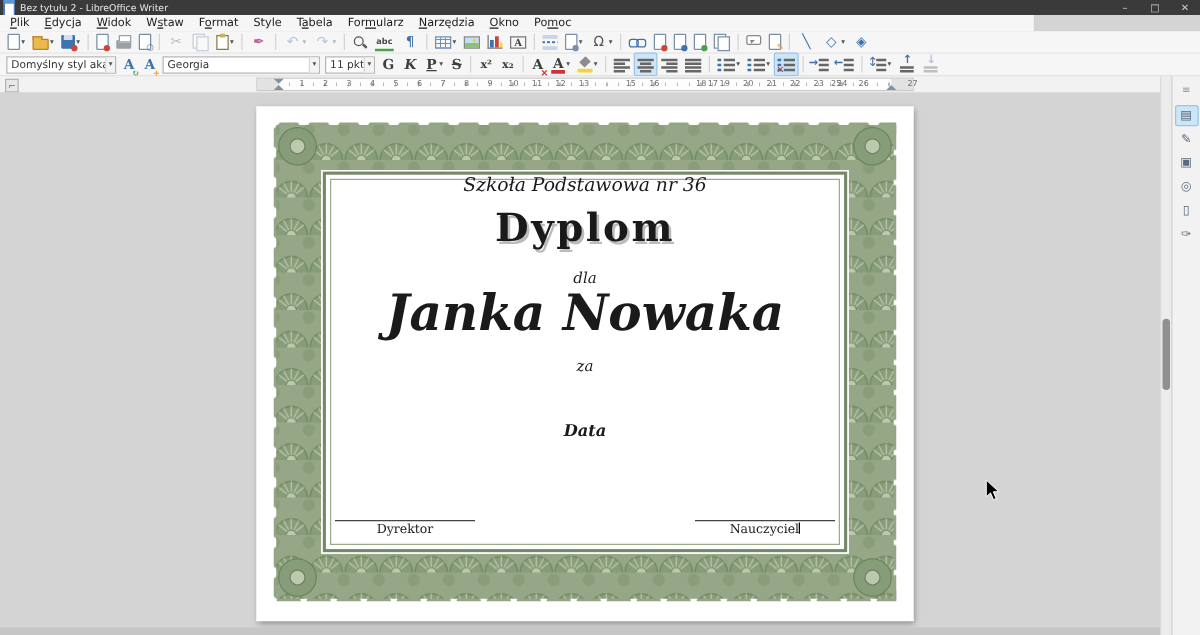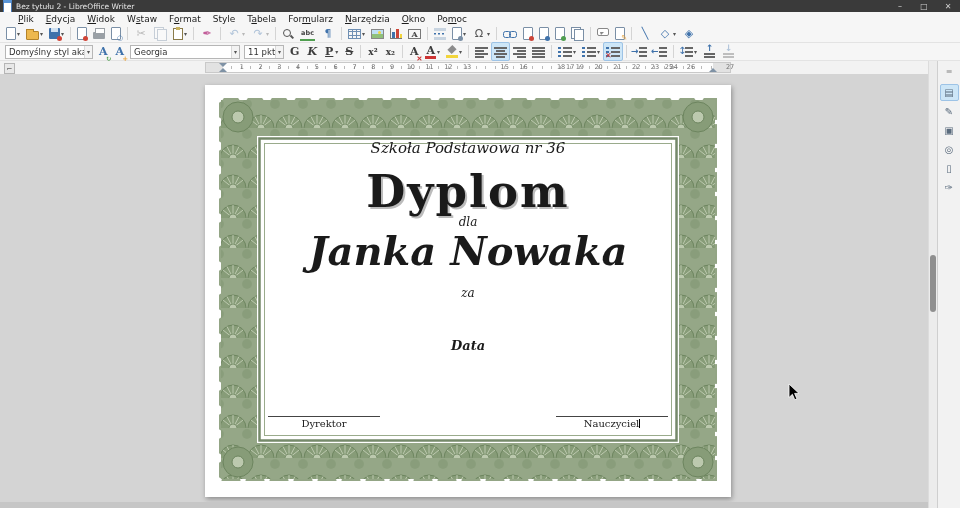--- a/index.html
+++ b/index.html
@@ -5,21 +5,21 @@
   html,body{margin:0;padding:0;background:#bfbfbf;}
   .app{position:relative;width:960px;height:508px;overflow:hidden;background:#d4d4d4;
        font-family:"DejaVu Sans","Liberation Sans",sans-serif;font-size:9px;color:#222;}
   
   .titlebar{position:absolute;left:0;top:0;width:960px;height:12px;background:#3a3a3a;color:#e6e6e6;
             display:flex;align-items:center;font-size:7.5px;}
   .doc-ico{width:7px;height:9px;background:#fff;border:1px solid #4d7bb5;border-top:3px solid #5a96d8;margin:0 4px 0 3px;}
   .win-controls{margin-left:auto;display:flex;}
   .win-btn{width:24px;height:12px;display:flex;align-items:center;justify-content:center;font-size:8px;color:#cfcfcf;}
   
-  .menubar{position:absolute;left:0;top:12px;width:960px;height:13px;background:#f6f6f6;display:flex;align-items:center;padding-left:12px;box-sizing:border-box;}
+  .menubar{position:absolute;left:0;top:12px;width:827px;height:13px;background:#f6f6f6;display:flex;align-items:center;padding-left:2px;box-sizing:border-box;}
   .menu-item{padding:0 6px;font-size:9px;color:#1c1c1c;}
   .menu-item u{text-decoration:underline;}
   
   .toolbar{position:absolute;left:0;width:960px;background:#f6f6f6;display:flex;align-items:center;padding-left:3px;box-sizing:border-box;border-bottom:1px solid #e3e3e3;}
   #toolbar1{top:25px;height:18px;}
   #toolbar2{top:43px;height:18px;}
   .tb-sep{width:1px;height:13px;background:#d4d4d4;margin:0 3px;flex:none;}
   .tbi{display:inline-flex;align-items:center;gap:1px;padding:1px 2px;height:15px;border:1px solid transparent;border-radius:2px;flex:none;position:relative;}
   .tbi.active{background:#cde6f7;border-color:#9dc3e6;}
   .tbi.disabled{opacity:.38;}
@@ -96,21 +96,21 @@
   .ind-marker{position:absolute;width:0;height:0;border-left:4px solid transparent;border-right:4px solid transparent;}
   .ind-top{border-top:4px solid #7f92a5;top:0;}
   .ind-bottom{border-bottom:4px solid #7f92a5;bottom:0;}
   
   .docarea{position:absolute;left:0;top:74px;width:929px;height:434px;background:#d4d4d4;overflow:hidden;}
   .bottom-strip{position:absolute;left:0;bottom:0;width:929px;height:6px;background:#c6c6c6;}
   .page{position:absolute;left:205px;top:11px;width:526px;height:412px;background:#fff;box-shadow:1px 2px 5px rgba(0,0,0,.35);}
   .cert-border{position:absolute;left:14px;top:13px;}
   .cert-content{position:absolute;left:55px;top:46px;width:416px;height:311px;text-align:center;color:#1a1a1a;font-family:"DejaVu Serif","Liberation Serif",serif;}
   .l-school{position:absolute;left:0;width:100%;top:8px;font-size:15px;font-style:italic;}
-  .l-title{position:absolute;left:0;width:100%;top:34px;font-size:45px;font-weight:bold;letter-spacing:2px;text-shadow:2px 2px 0 #bcbcbc;}
+  .l-title{position:absolute;left:0;width:100%;top:34px;font-size:31px;font-weight:bold;letter-spacing:2px;text-shadow:2px 2px 0 #bcbcbc;}
   .l-dla{position:absolute;left:0;width:100%;top:84px;font-size:12px;font-style:italic;}
   .l-name{position:absolute;left:0;width:100%;top:96px;font-size:40px;font-weight:bold;font-style:italic;}
   .l-za{position:absolute;left:0;width:100%;top:155px;font-size:12px;font-style:italic;}
   .l-ach{position:absolute;left:0;width:100%;top:171px;font-size:17.5px;}
   .l-data{position:absolute;left:0;width:100%;top:207px;font-size:13px;font-style:italic;font-weight:600;}
   .sig{position:absolute;top:285px;width:112px;font-size:10px;text-align:center;}
   .sig-line{border-top:1px solid #444;margin-bottom:1px;}
   .sig-left{left:8px;text-align:center;} .sig-right{left:296px;}
   .caret{display:inline-block;width:1px;height:9px;background:#000;vertical-align:-1px;}
   
@@ -290,21 +290,21 @@
       <span class="combo" style="width: 88px;">
         <span class="combo-text">Domyślny styl akapitu</span>
         <span class="combo-arrow">▾</span>
       </span>
       <span class="tbi">
         <span class="ic ic-letter lt" style="color: rgb(63, 114, 171);">A<span class="ov" style="color: rgb(79, 158, 79);">↻</span></span>
       </span>
       <span class="tbi">
         <span class="ic ic-letter lt" style="color: rgb(63, 114, 171);">A<span class="ov" style="color: rgb(232, 163, 61);">+</span></span>
       </span>
-      <span class="combo" style="width: 110px;">
+      <span class="combo" style="width: 126px;">
         <span class="combo-text">Georgia</span>
         <span class="combo-arrow">▾</span>
       </span>
       <span class="combo" style="width: 40px;">
         <span class="combo-text">11 pkt</span>
         <span class="combo-arrow">▾</span>
       </span>
       <span class="tbi">
         <span class="ic ic-letter lt">G</span>
       </span>

